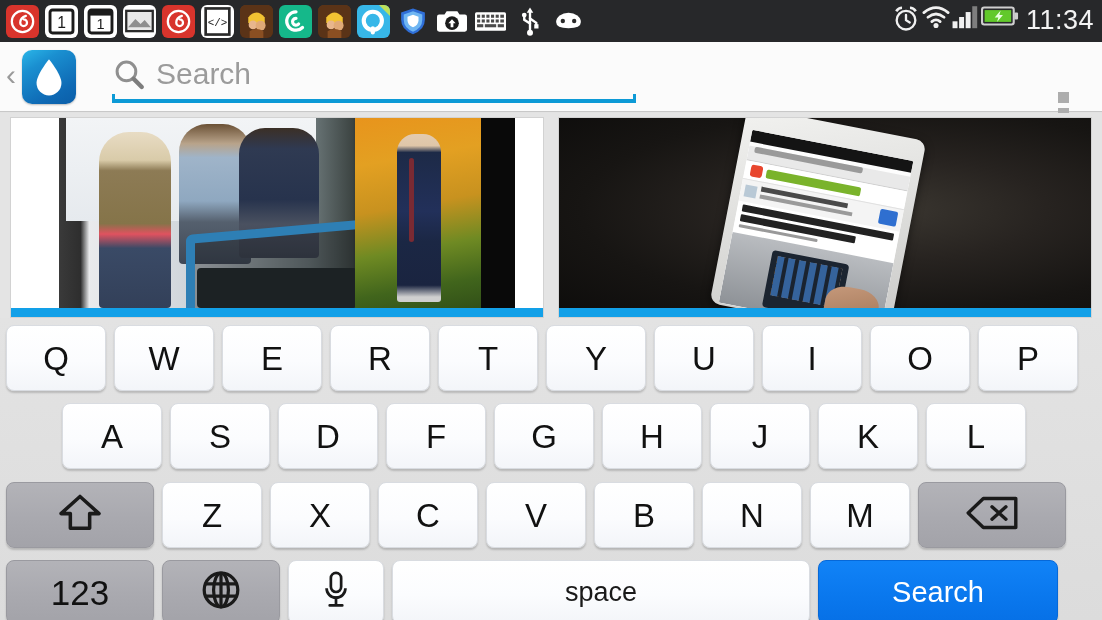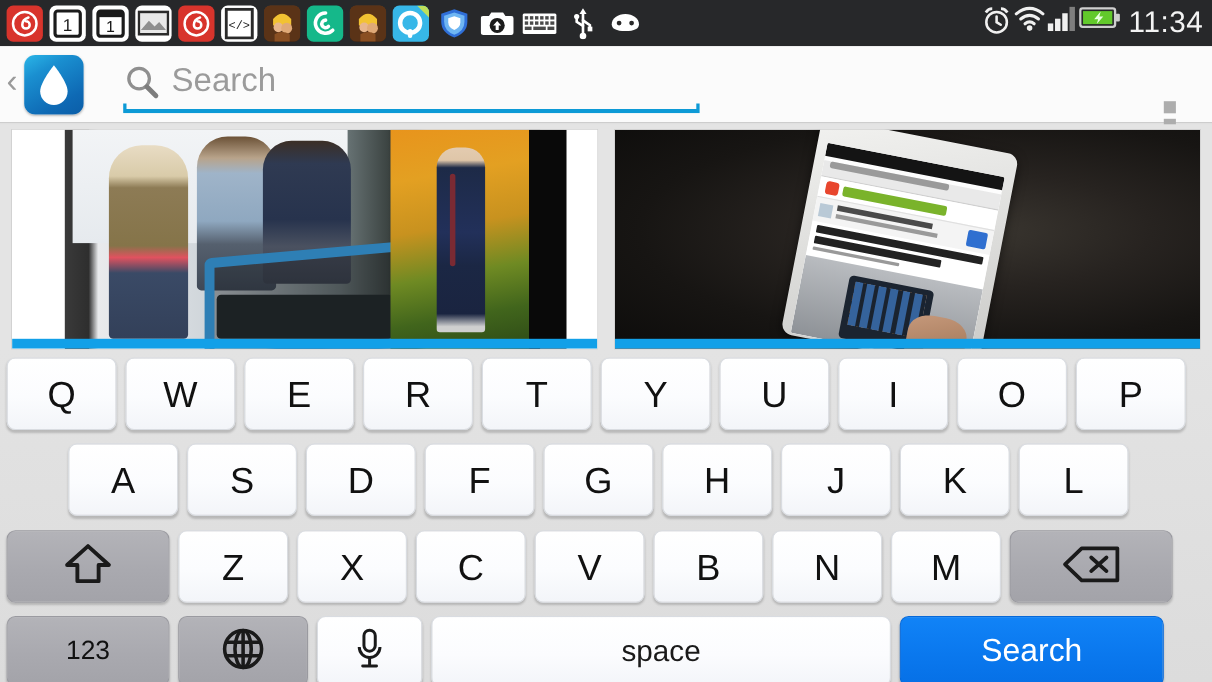--- a/index.html
+++ b/index.html
@@ -137,21 +137,21 @@
     border:1px solid #d9dce1;border-radius:8px;
     box-shadow:0 2px 2px rgba(0,0,0,.18);
     display:flex;align-items:center;justify-content:center;
     color:#111;box-sizing:border-box;
   }
   .key.gray{background:linear-gradient(180deg,#b3b3b8 0%,#a9a9af 55%,#a3a3a9 100%);
     border-color:#9a9aa0;}
   .key.blue{background:linear-gradient(180deg,#1183f7 0%,#0a78ee 55%,#0670e6 100%);
     border-color:#0668d8;color:#fff;}
   .klabel{font-size:33px;font-family:"Liberation Sans",sans-serif;line-height:1;}
-  .klabel.small{font-size:24px;}
+  .klabel.small{font-size:35px;}
   .klabel.sp{font-size:27px;color:#1a1a1a;}
   .klabel.srch{font-size:29px;color:#fff;}
 </style>
 </head>
 <body>
 
 <div id="app">
 
   <div class="statusbar">
     <div class="sb-left">

